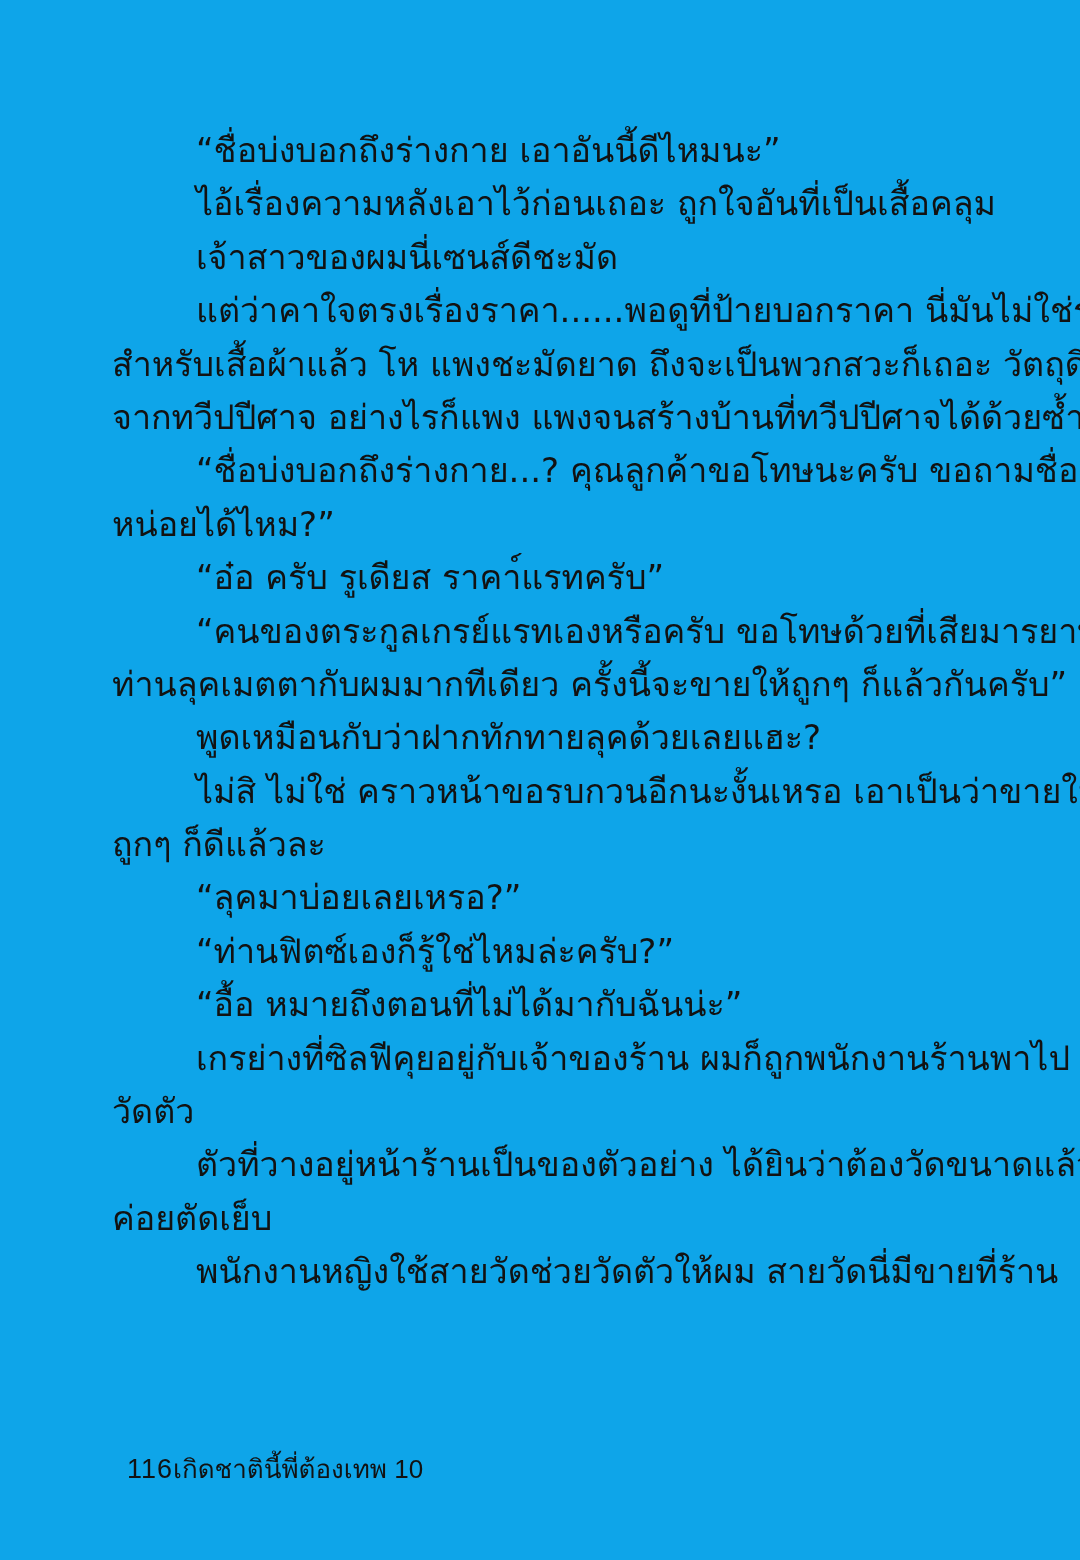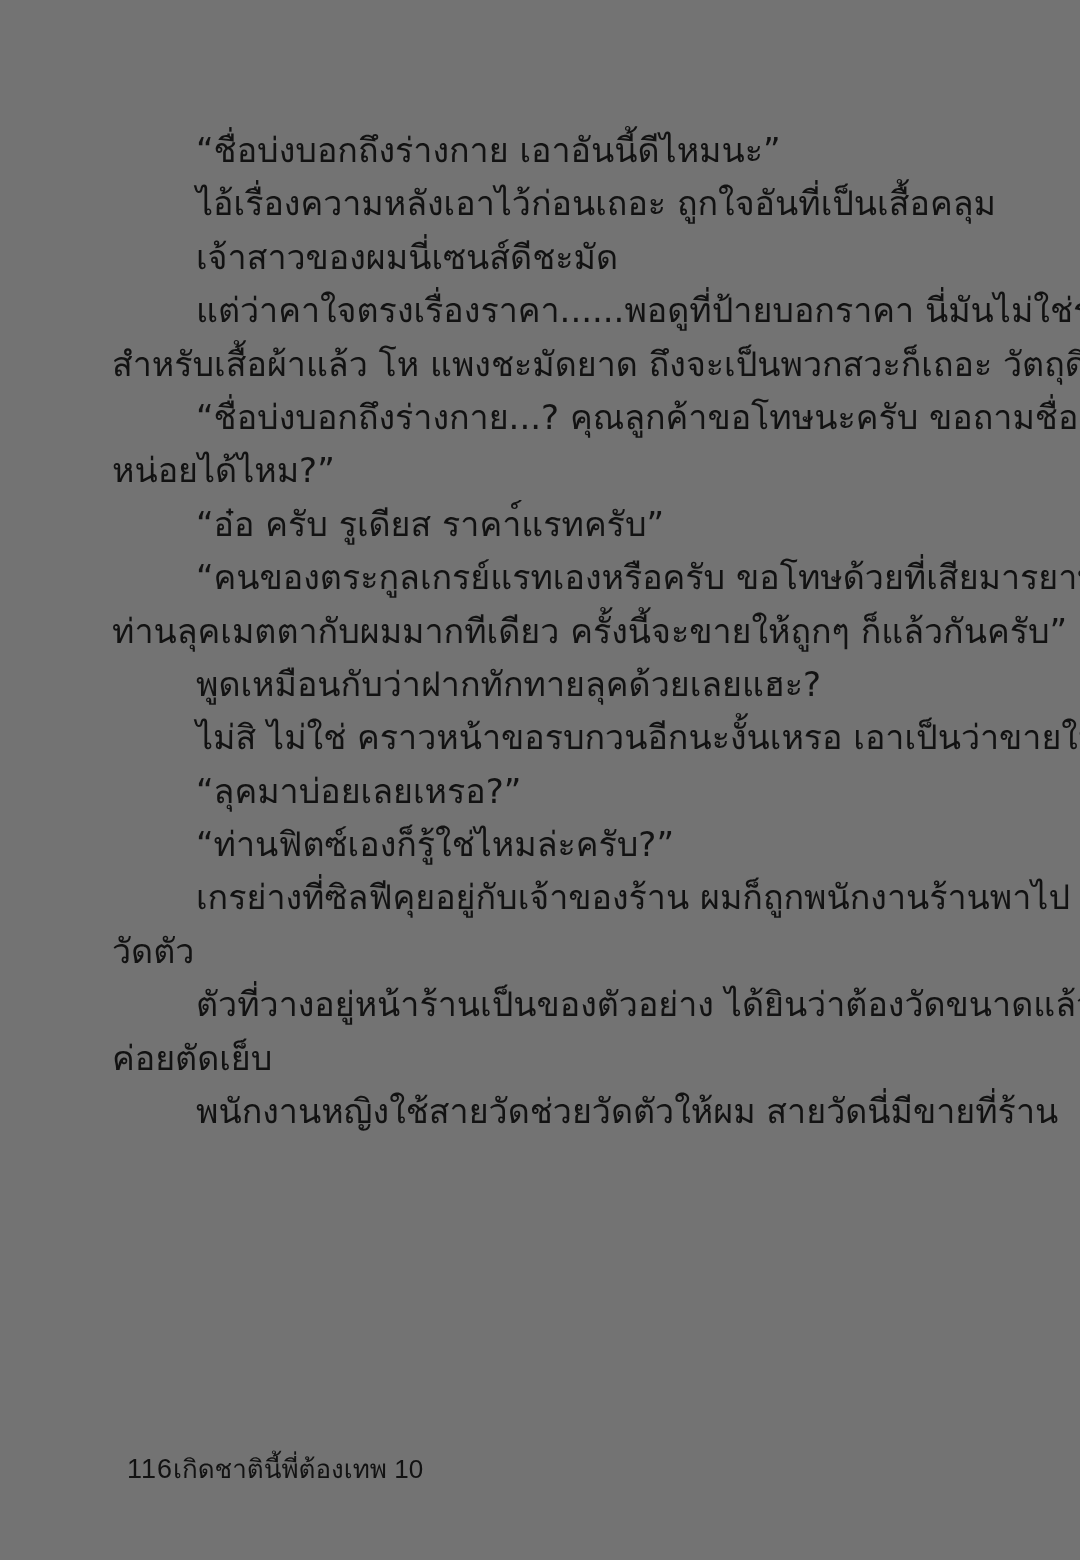--- a/index.html
+++ b/index.html
@@ -11,21 +11,21 @@
     width: 1080px;
     height: 1560px;
     position: relative;
     font-family: "DejaVu Sans", sans-serif;
     color: #121212;
     overflow: hidden;
   }
   .page {
     position: absolute;
     inset: 0;
-    background: #737373;
+    background: #0ea5e9;
     padding-left: 43px;
   }
   .text-block {
     position: absolute;
     top: 124px;
     left: 112px;
     width: 790px;
   }
   .line {
     height: 53.4px;
@@ -57,29 +57,32 @@
 <body>
 
 <div class="page">
 
   <div class="text-block">
       <div class="line indent">“ชื่อบ่งบอกถึงร่างกาย เอาอันนี้ดีไหมนะ”</div>
       <div class="line indent">ไอ้เรื่องความหลังเอาไว้ก่อนเถอะ ถูกใจอันที่เป็นเสื้อคลุม</div>
       <div class="line indent">เจ้าสาวของผมนี่เซนส์ดีชะมัด</div>
       <div class="line indent">แต่ว่าคาใจตรงเรื่องราคา......พอดูที่ป้ายบอกราคา นี่มันไม่ใช่ราคา</div>
       <div class="line">สำหรับเสื้อผ้าแล้ว โห แพงชะมัดยาด ถึงจะเป็นพวกสวะก็เถอะ วัตถุดิบ</div>
+      <div class="line">จากทวีปปีศาจ อย่างไรก็แพง แพงจนสร้างบ้านที่ทวีปปีศาจได้ด้วยซ้ำ</div>
       <div class="line indent">“ชื่อบ่งบอกถึงร่างกาย...? คุณลูกค้าขอโทษนะครับ ขอถามชื่อ</div>
       <div class="line">หน่อยได้ไหม?”</div>
       <div class="line indent">“อ๋อ ครับ รูเดียส ราคา์แรทครับ”</div>
       <div class="line indent">“คนของตระกูลเกรย์แรทเองหรือครับ ขอโทษด้วยที่เสียมารยาท</div>
       <div class="line">ท่านลุคเมตตากับผมมากทีเดียว ครั้งนี้จะขายให้ถูกๆ ก็แล้วกันครับ”</div>
       <div class="line indent">พูดเหมือนกับว่าฝากทักทายลุคด้วยเลยแฮะ?</div>
       <div class="line indent">ไม่สิ ไม่ใช่ คราวหน้าขอรบกวนอีกนะงั้นเหรอ เอาเป็นว่าขายให้</div>
+      <div class="line">ถูกๆ ก็ดีแล้วละ</div>
       <div class="line indent">“ลุคมาบ่อยเลยเหรอ?”</div>
       <div class="line indent">“ท่านฟิตซ์เองก็รู้ใช่ไหมล่ะครับ?”</div>
+      <div class="line indent">“อื้อ หมายถึงตอนที่ไม่ได้มากับฉันน่ะ”</div>
       <div class="line indent">เกรย่างที่ซิลฟีคุยอยู่กับเจ้าของร้าน ผมก็ถูกพนักงานร้านพาไป</div>
       <div class="line">วัดตัว</div>
       <div class="line indent">ตัวที่วางอยู่หน้าร้านเป็นของตัวอย่าง ได้ยินว่าต้องวัดขนาดแล้ว</div>
       <div class="line">ค่อยตัดเย็บ</div>
       <div class="line indent">พนักงานหญิงใช้สายวัดช่วยวัดตัวให้ผม สายวัดนี่มีขายที่ร้าน</div>
     </div>
 
   <div class="footer">
     <span class="page-num">116</span>
     <span class="book-title">เกิดชาตินี้พี่ต้องเทพ 10</span>

